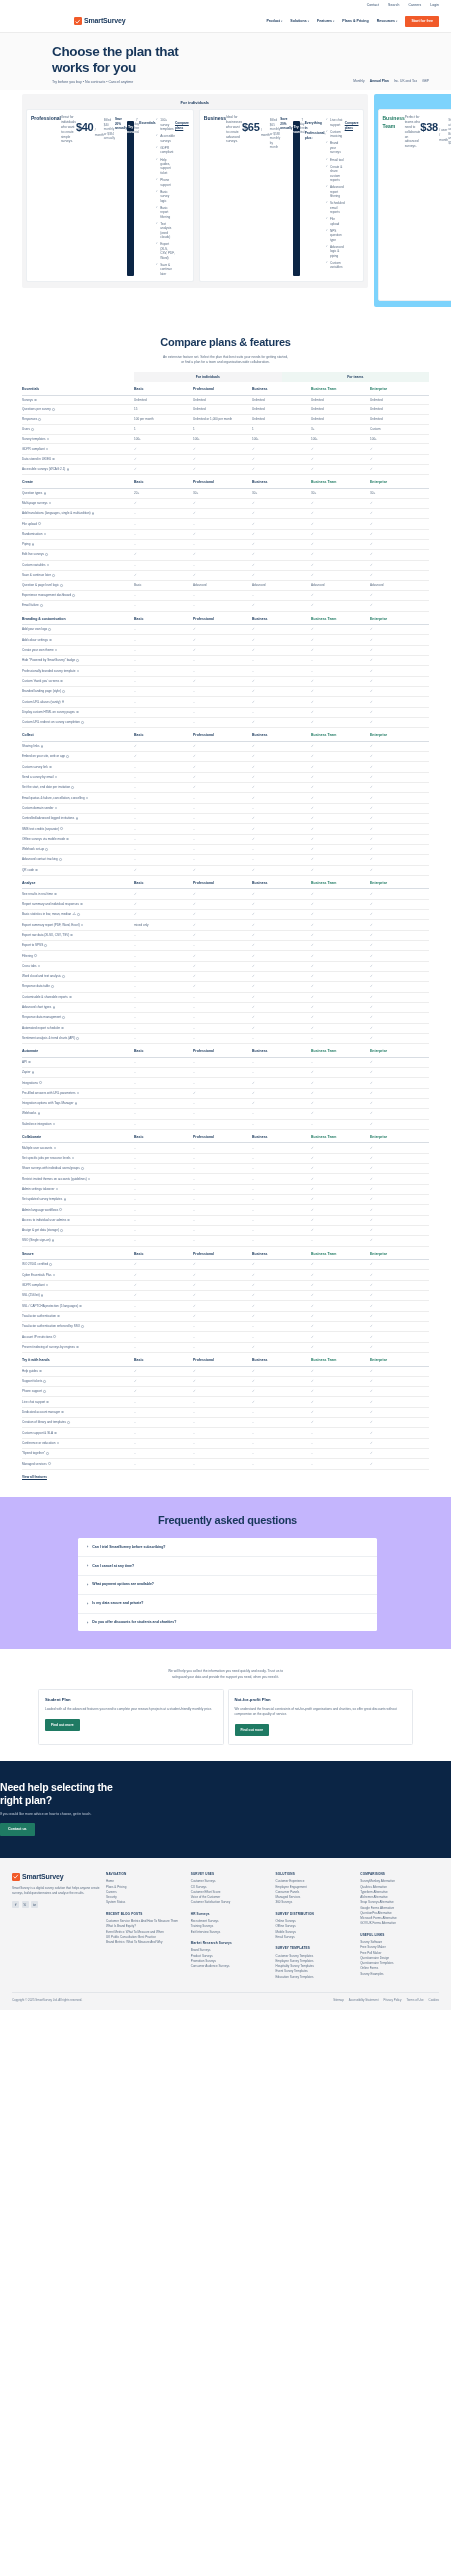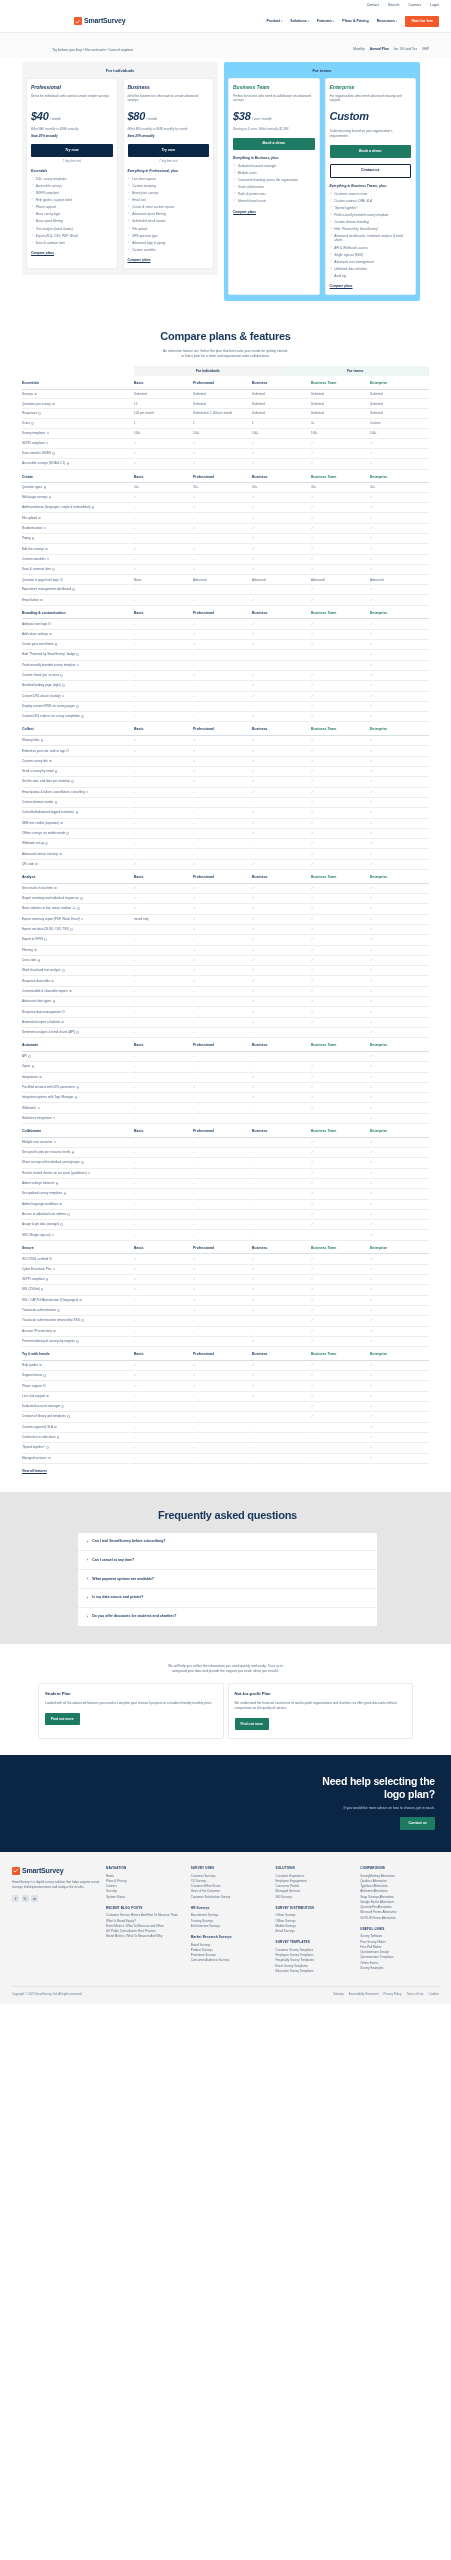--- a/index.html
+++ b/index.html
@@ -65,21 +65,21 @@
   
   .plans-row { display: flex; gap: 6px; padding: 4px 22px 14px 22px; align-items: flex-start; }
   .panel { border-radius: 2px; padding: 4px 4px 6px 4px; }
   .panel-ind { background: #f4f4f5; flex: 0 0 196px; }
   .panel-team { background: #7dd3fc; flex: 0 0 196px; }
   .panel-title { text-align: center; font-size: 4px; font-weight: 700; color: #17365a; padding: 2px 0 4px 0; }
   .panel-team .panel-title { color: #17365a; }
   .cards { display: flex; gap: 5px; }
   .card {
     background: #fff; border-radius: 2px; padding: 5px 4px; flex: 1;
-    border: 0.4px solid #eceff2; display: flex; flex-direction: column; font-style: italic;
+    border: 0.4px solid #eceff2; display: flex; 
   }
   .card-name { font-size: 5px; font-weight: 800; color: #17365a; margin-bottom: 2.5px; }
   .card-name.green { color: #1f7a63; }
   .card-desc { font-size: 3.2px; color: #5a6c82; line-height: 1.5; min-height: 10px; }
   .price-row { display: flex; align-items: baseline; gap: 1.5px; margin-top: 5px; }
   .price { font-size: 11px; font-weight: 800; color: #17365a; letter-spacing: -0.3px; }
   .price-unit { font-size: 3.2px; color: #5a6c82; }
   .price-note { font-size: 3px; color: #6b7c91; margin-top: 3px; line-height: 1.5; }
   .price-save { font-size: 3px; color: #17365a; font-weight: 700; margin-top: 2px; }
   .custom-note { font-size: 3.2px; color: #5a6c82; margin-top: 5px; line-height: 1.55; }
@@ -115,40 +115,40 @@
   .c { flex: 1; font-size: 3.05px; color: #5a6c82; text-align: left; padding-right: 2px; }
   .trow.head .c0, .trow.section-head .c0 { font-weight: 800; color: #17365a; font-size: 3.5px; }
   .trow.head .c, .trow.section-head .c { font-weight: 800; color: #17365a; font-size: 3.5px; }
   .trow.head .c.green, .trow.section-head .c.green { color: #1f7a63; }
   .info { width: 2.6px; height: 2.6px; border: 0.35px solid #aab6c4; border-radius: 50%; display:inline-block; flex:0 0 auto;}
   .tick2 { color: #8d9cb0; font-size: 3.4px; }
   .dash { color: #b9c2cd; font-size: 3.4px; }
   .view-all { font-size: 3.2px; font-weight:700; color:#17365a; text-decoration: underline; margin: 5px 0 0 22px; display:inline-block; }
 
   
-  .faq-sec { background: #e5e5e5; padding: 16px 0 18px 4px; margin-top: 12px; }
+  .faq-sec { background: #c4b5fd; padding: 16px 0 18px 4px; margin-top: 12px; }
   .faq-sec h2 { text-align: center; font-size: 11px; font-weight: 800; color: #17365a; letter-spacing: -0.25px; }
   .faq-box { background:#fff; margin: 9px 74px 0 74px; border-radius: 1.5px; }
   .faq-item { display: flex; align-items: center; gap: 4px; padding: 6px 9px; border-bottom: 0.4px solid #eceff2; }
   .faq-item:last-child { border-bottom: none; }
   .faq-chev { color: #17365a; font-size: 4px; font-weight: 700; }
   .faq-q { font-size: 3.5px; font-weight: 700; color: #17365a; }
 
   
   .stu-sec { background:#fff; padding: 16px 0 16px 0; }
   .stu-sec h2 { text-align:center; font-size: 11px; font-weight: 800; color:#17365a; letter-spacing: -0.25px; }
   .stu-sub { text-align:center; font-size:3.3px; color:#5a6c82; margin-top: 4px; line-height: 1.6; }
   .stu-cards { display:flex; gap: 4px; justify-content:center; margin-top: 9px; padding: 0 38px; }
   .stu-card { flex:1; background:#fff; border: 0.4px solid #e6e9ed; border-radius: 1.5px; padding: 7px 6px 8px 6px; }
   .stu-card h3 { font-size: 4.2px; font-weight: 800; color:#17365a; }
   .stu-card p { font-size: 3.2px; color:#5a6c82; margin-top: 4px; line-height: 1.6; }
   .stu-btn { display:inline-block; background:#1f7a63; color:#fff; font-size:3.4px; font-weight:700; padding: 3.5px 6px; border-radius: 1px; margin-top: 7px; }
 
   
-  .cta { background:#0b2545; padding: 20px 16px 22px 0; text-align:right; }
+  .cta { background:#0b2545; padding: 20px 16px 22px 0; text-align:left; }
   .cta h2 { color:#fff; font-size: 10.5px; font-weight: 800; line-height:1.22; letter-spacing:-0.2px; }
   .cta p { color:#c7d2e0; font-size:3.4px; margin-top: 5px; }
   .cta-btn { display:inline-block; background:#1f7a63; color:#fff; font-size:3.6px; font-weight:700; padding: 4px 8px; border-radius:1px; margin-top: 6px; }
 
   
   .footer { background:#f4f4f5; padding: 14px 12px 8px 12px; }
   .footer-grid { display:flex; gap: 6px; }
   .f-brand { flex: 0 0 88px; }
   .f-brand .logo { margin-bottom: 4px; }
   .f-brand p { font-size: 3.05px; color:#5a6c82; line-height:1.6; }
@@ -201,20 +201,24 @@
       </span>
     <span class="nav-item">
         <span>Resources</span>
         <span class="caret">▾</span>
       </span>
     <a class="nav-cta">Start for free</a>
   </div>
 </div>
 
 <div class="hero">
+  <h1>
+    <span>Choose the plan that</span><br>
+    <span>works for you</span>
+  </h1>
   <div class="hero-sub">Try before you buy  •  No contracts  •  Cancel anytime</div>
   <div class="hero-toggle">
     <span>Monthly</span>
     <span class="active">Annual Plan</span>
     <span>Inc. UK and Tax</span>
     <span>GBP</span>
   </div>
 </div>
 
 <div class="plans-row">
@@ -277,21 +281,21 @@
               <span class="t">Save &amp; continue later</span>
             </div>
         </div>
         <a class="compare-link">Compare plans</a>
       </div>
 
       <div class="card">
         <div class="card-name">Business</div>
         <div class="card-desc">Ideal for businesses who want to create advanced surveys.</div>
         <div class="price-row">
-          <span class="price">$80</span>
+          <span class="price">$65</span>
           <span class="price-unit">/ month</span>
         </div>
         <div class="price-note">Billed $65 monthly or $588 monthly by month</div>
         <div class="price-save">Save 20% annually</div>
         <a class="btn btn-navy">Try now</a>
         <div class="trial-note">7 day free trial</div>
         <div class="feat-head">Everything in Professional, plus:</div>
         <div class="feat-list">
           <div class="feat">
               <span class="tick">✓</span>
@@ -1335,21 +1339,21 @@
       <h3>Not-for-profit Plan</h3>
       <p>We understand the financial constraints of not-for-profit organisations and charities, so offer great discounts without compromise on the quality of service.</p>
       <a class="stu-btn">Find out more</a>
     </div>
   </div>
 </div>
 
 <div class="cta">
   <h2>
     <span>Need help selecting the</span><br>
-    <span>logo plan?</span>
+    <span>right plan?</span>
   </h2>
   <p>If you would like more advice on how to choose, get in touch.</p>
   <a class="cta-btn">Contact us</a>
 </div>
 
 <div class="footer">
   <div class="footer-grid">
     <div class="f-brand">
       <div class="logo">
         <span class="logo-mark">

